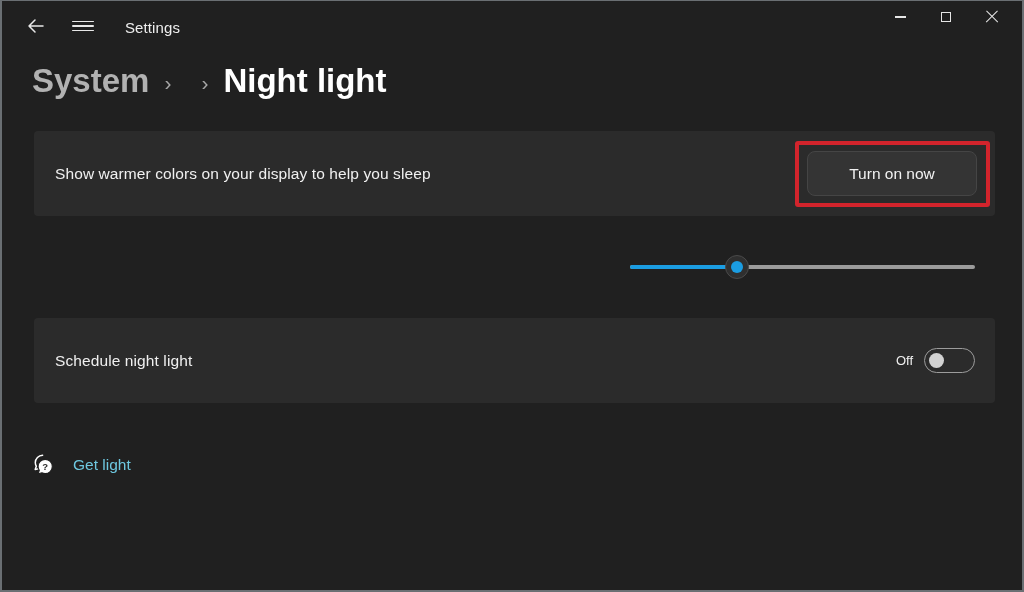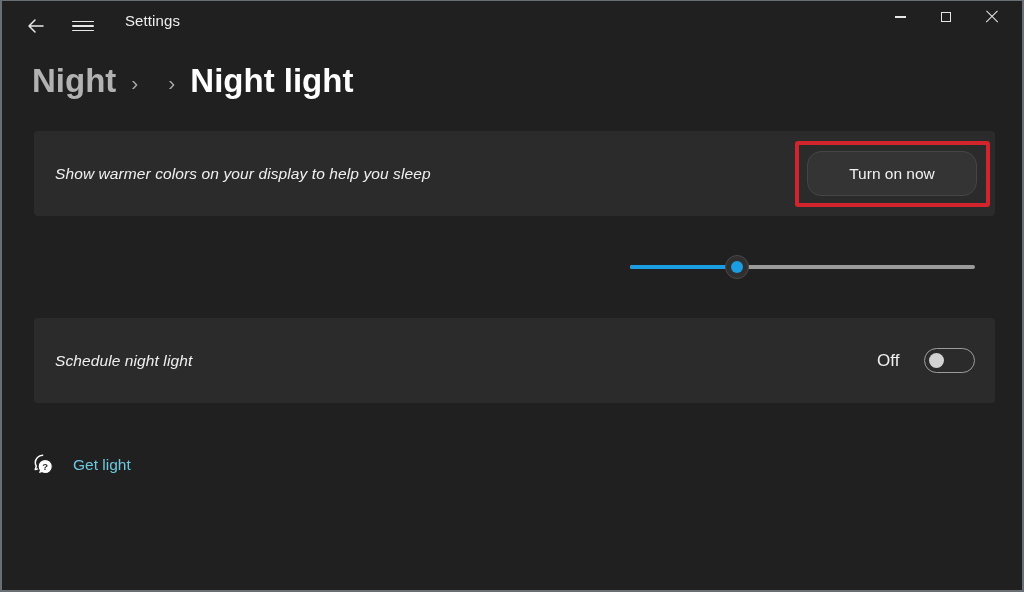--- a/index.html
+++ b/index.html
@@ -54,21 +54,21 @@
     width: 22px;
     height: 1.6px;
     background: #e8e8e8;
     margin: 3px 0;
     border-radius: 1px;
   }
 
   #app-title {
     position: absolute;
     left: 123px;
-    top: 12px;
+    top: 19px;
     font-size: 15px;
     color: #eeeeee;
     line-height: 16px;
     letter-spacing: .1px;
   }
 
   .wc-btn {
     position: absolute;
     top: 0;
     width: 46px;
@@ -127,21 +127,20 @@
 
   
   .card {
     position: absolute;
     left: 32px;
     width: 961px;
     height: 85px;
     background: #2b2b2b;
     border-radius: 4px;
     box-sizing: border-box;
-    font-style: italic;
   }
   #card-toggle-now { top: 130px; }
   #card-strength   { top: 224px; }
   #card-schedule   { top: 317px; }
 
   .card-label {
     position: absolute;
     left: 21px;
     top: 0;
     height: 85px;
@@ -165,21 +164,21 @@
     pointer-events: none;
   }
   #turn-on-now-btn {
     position: absolute;
     left: 805px;
     top: 150px;
     width: 170px;
     height: 45px;
     background: #343434;
     border: 1px solid #454545;
-    border-radius: 14px;
+    border-radius: 8px;
     color: #f2f2f2;
     font-family: "Liberation Sans", sans-serif;
     font-size: 15.5px;
     cursor: default;
     padding: 0;
   }
 
   
   #strength-slider {
     position: absolute;
@@ -227,22 +226,22 @@
     border-radius: 50%;
     background: #1b9de2;
   }
 
   
   #schedule-state {
     position: absolute;
     left: 875px;
     top: 348px;
     width: 36px;
-    text-align: left;
-    font-size: 17px;
+    text-align: right;
+    font-size: 13px;
     color: #f0f0f0;
     line-height: 24px;
   }
   #schedule-toggle {
     position: absolute;
     left: 922px;
     top: 347px;
     width: 51px;
     height: 25px;
     border-radius: 13px;
@@ -314,21 +313,21 @@
     </button>
     <button class="wc-btn" id="max-btn" aria-label="Maximize">
       <span class="wc-max"></span>
     </button>
     <button class="wc-btn" id="close-btn" aria-label="Close">
       <span class="wc-close"></span>
     </button>
   </div>
 
   <div id="breadcrumb">
-    <span class="crumb">Night</span>
+    <span class="crumb">System</span>
     <span class="crumb-sep">›</span>
     <span class="crumb-sep">›</span>
     <span class="crumb current">Night light</span>
   </div>
 
   <div class="card" id="card-toggle-now">
     <div class="card-label">Show warmer colors on your display to help you sleep</div>
   </div>
   <button id="turn-on-now-btn">Turn on now</button>
   <div id="red-highlight" style="border-color: rgb(210, 36, 44);"></div>

